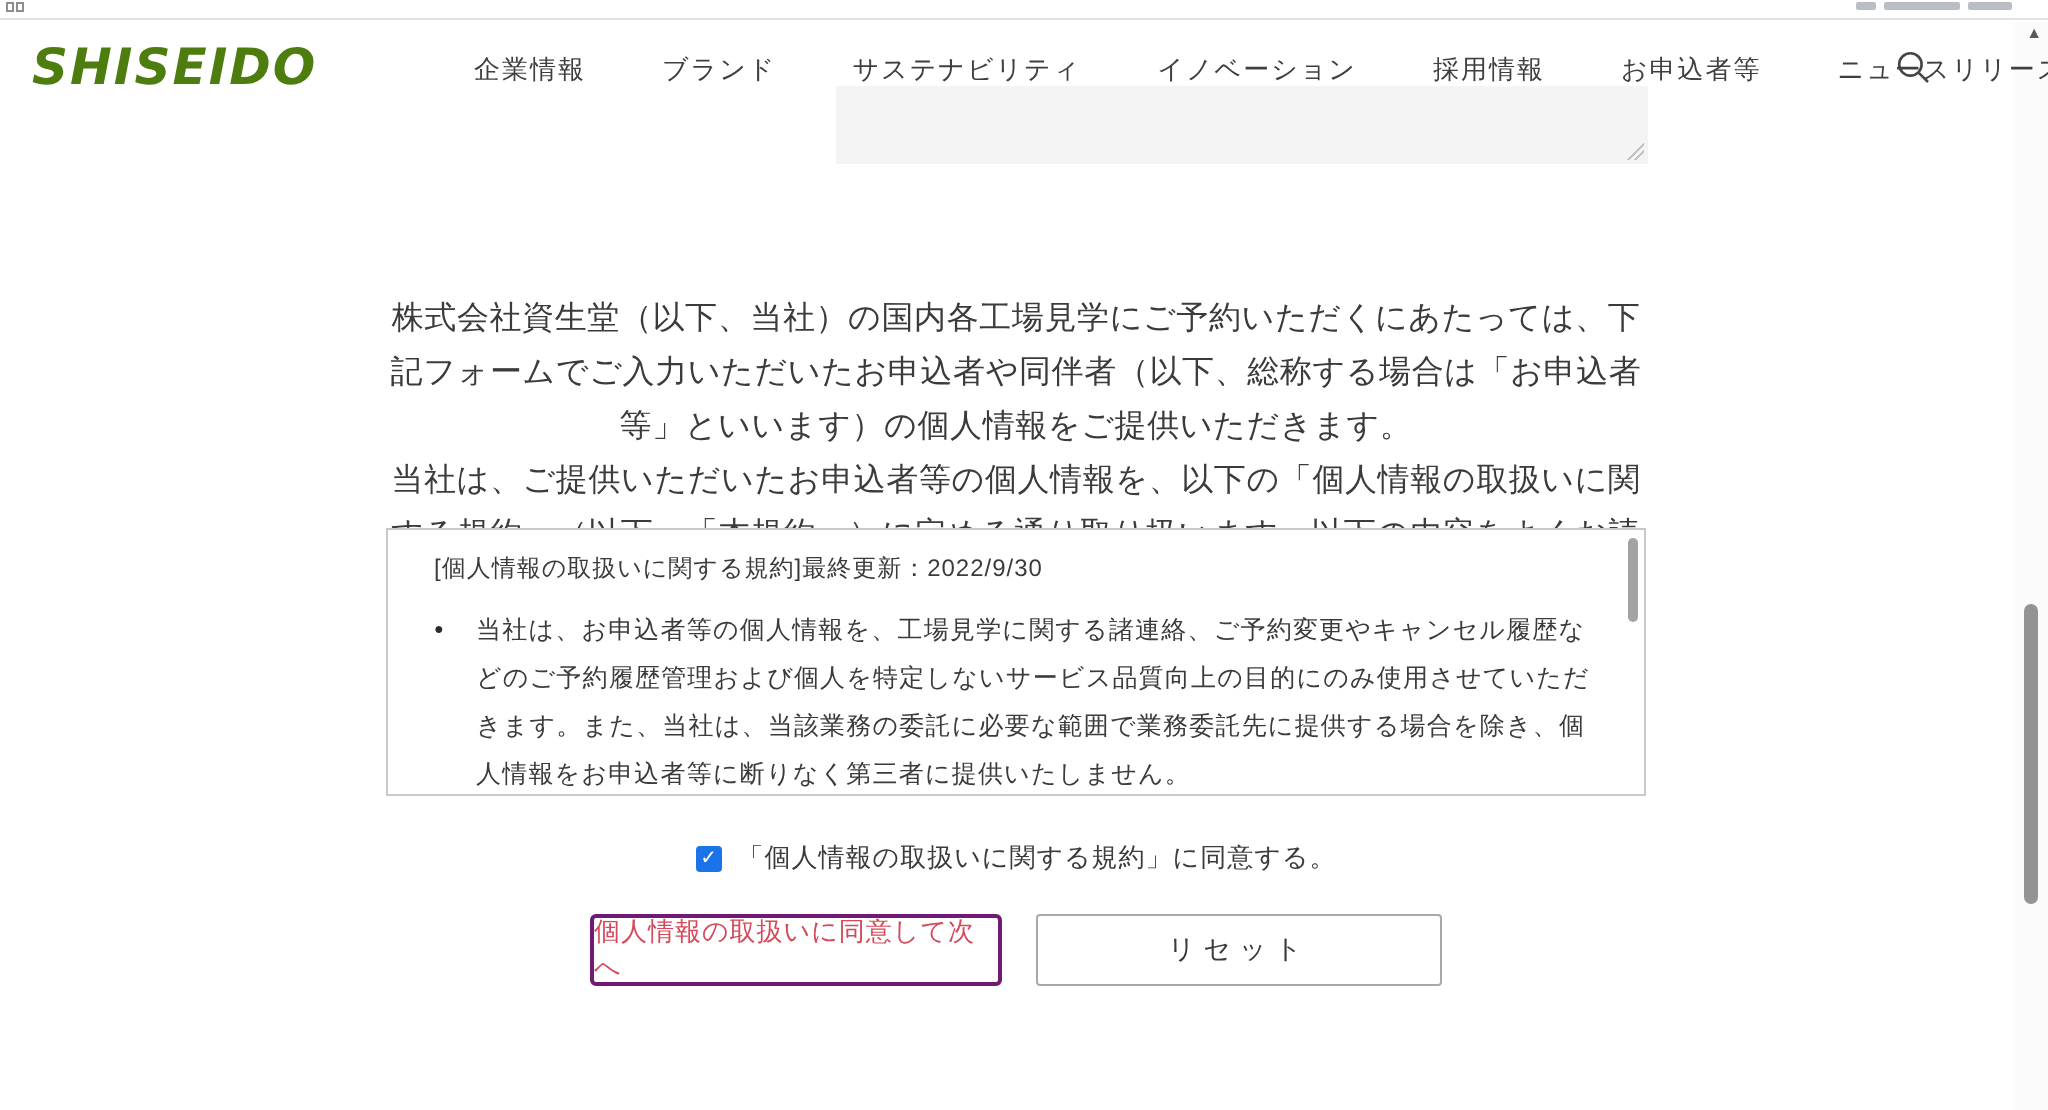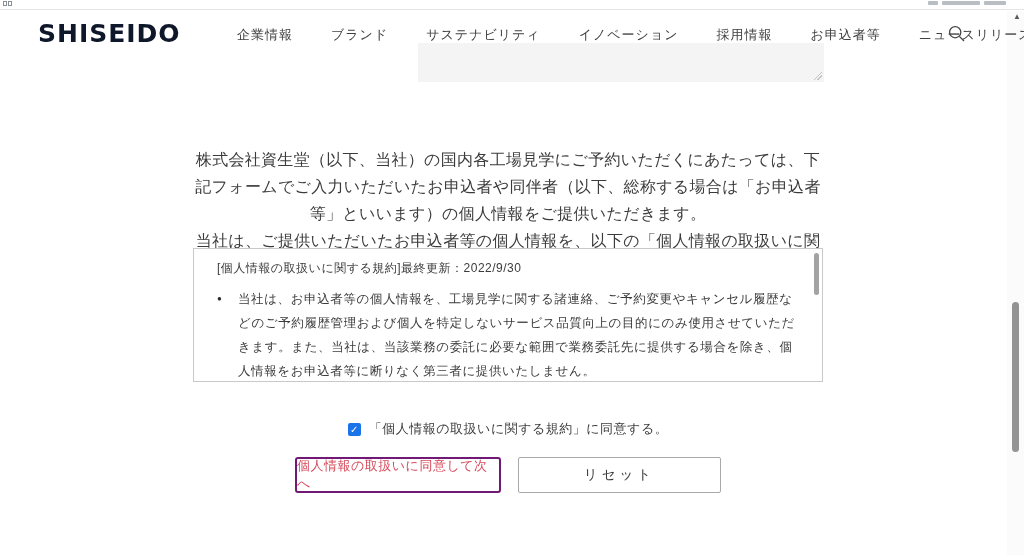--- a/index.html
+++ b/index.html
@@ -12,37 +12,37 @@
   .chrome-grid { left:3px; top:1px; display:flex; gap:1px; }
   .chrome-grid span { width:4px; height:5px; border:1px solid #8a8f94; background:#fff; }
   .chrome-frag { top:1px; height:4px; background:#b9bec4; border-radius:1px; }
 
   
   .sb-track { right:0; top:11px; width:17px; height:544px; background:#fbfbfb; }
   .sb-up { right:3px; top:12px; font-size:8px; color:#595959; line-height:10px; }
   .sb-thumb { right:5px; top:302px; width:7px; height:150px; background:#939393; border-radius:4px; }
 
   
-  .logo { left:38px; top:19px; font-size:25px; font-weight:bold; color:#0f172a;
-    letter-spacing:1px; font-family:"DejaVu Sans","Liberation Sans",sans-serif; cursor:pointer; }
+  .logo { left:16px; top:19px; font-size:25px; font-weight:bold; color:#4d7c0f;
+    letter-spacing:1px; font-family:"DejaVu Sans","Liberation Sans",sans-serif; cursor:pointer;font-style:italic; }
   .nav { left:237px; top:26px; display:flex; gap:38px;justify-content:space-between; }
   .nav a { font-size:13px; color:#3f3f3f; text-decoration:none; letter-spacing:1px; white-space:nowrap; cursor:pointer; }
   .search { left:948px; top:25px; width:17px; height:17px; cursor:pointer; }
 
   
   .ta { left:418px; top:43px; width:406px; height:39px; background:#f4f4f5; }
   .ta-handle { right:2px; bottom:2px; width:9px; height:9px;
     background:linear-gradient(135deg, transparent 0 52%, #c3c3c3 52% 60%, transparent 60% 72%, #c3c3c3 72% 80%, transparent 80%); }
 
   
   .intro { left:190px; top:146px; width:636px; font-size:16px; line-height:27px; letter-spacing:0.3px;text-align:center; }
   .intro p { margin:0; }
 
   
-  .terms { left:193px; top:248px; width:630px; height:134px; border:1px solid #c9c9c9; background:#fff;
+  .terms { left:193px; top:264px; width:630px; height:134px; border:1px solid #c9c9c9; background:#fff;
     padding:9px 20px 0 23px; overflow:hidden; }
   .terms-title { font-size:12px; line-height:20px; letter-spacing:0.5px; margin-bottom:9px; }
   .bullet { display:flex; }
   .bullet .dot { width:21px; font-size:8px; line-height:24px; color:#2a2a2a; flex:none; }
   .bullet .btxt { font-size:12.5px; line-height:24px; letter-spacing:0.6px; width:560px; }
   .terms-thumb { right:3px; top:4px; width:5px; height:42px; background:#a3a3a3; border-radius:3px; position:absolute; }
 
   
   .consent { left:0; top:420px; width:1016px; display:flex; justify-content:center; align-items:center; gap:8px; }
   .cbox { width:13px; height:13px; background:#1a73e8; border-radius:2px; color:#fff; font-size:10px;

